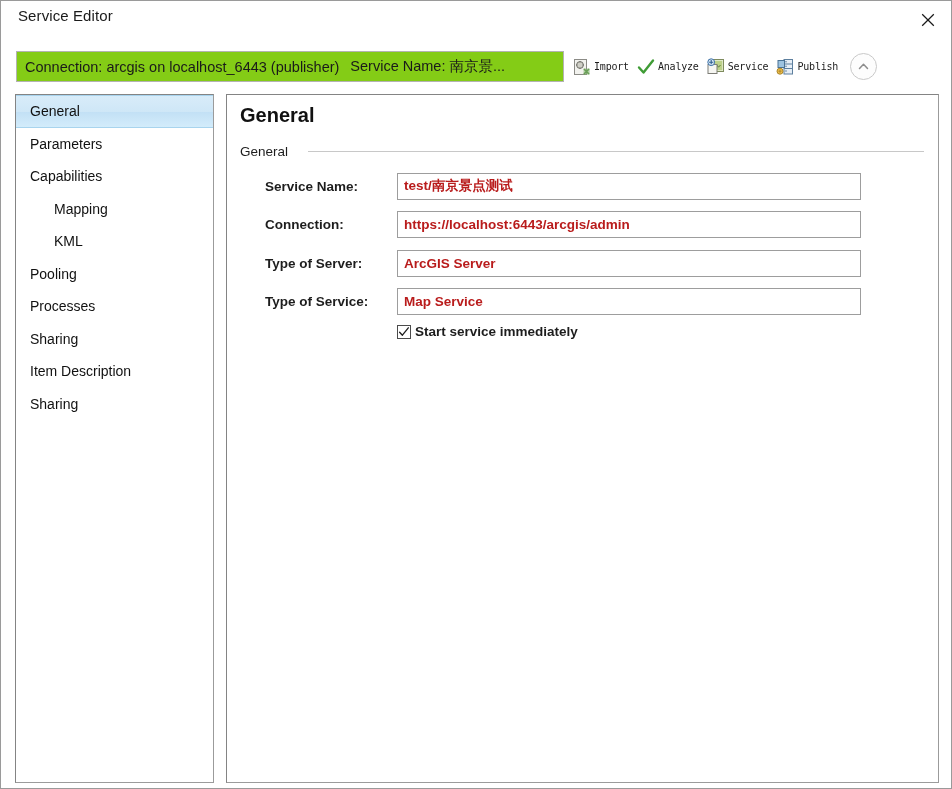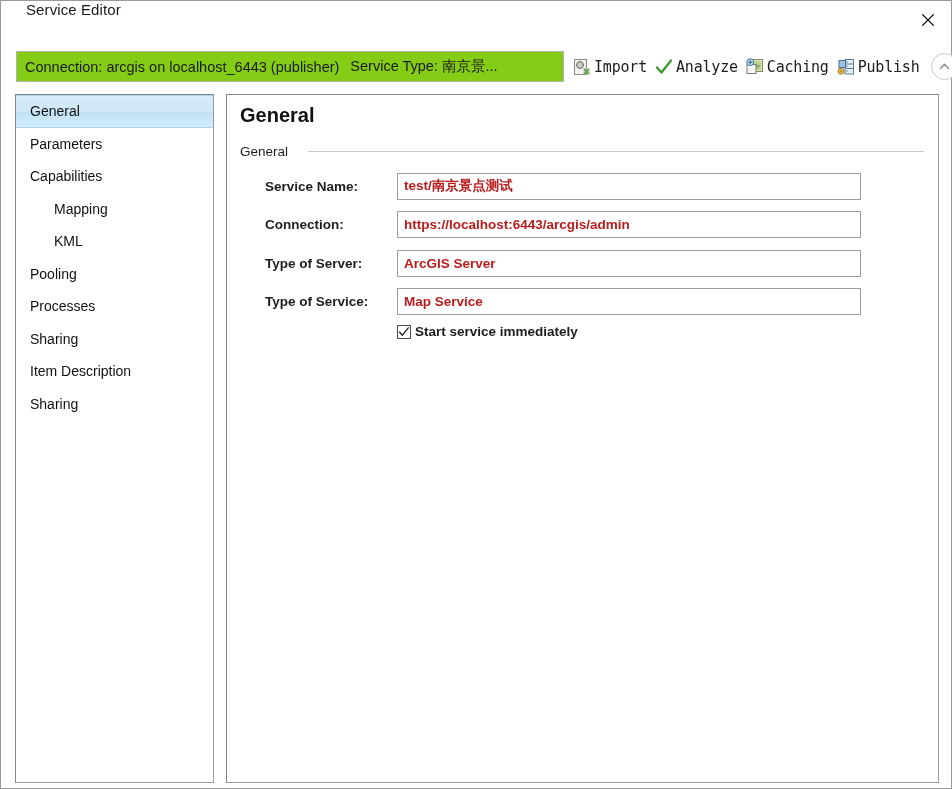--- a/index.html
+++ b/index.html
@@ -27,26 +27,25 @@
     position: absolute;
     left: 0; top: 0;
     width: 950px;
     height: 39px;
     background: #ffffff;
     border-bottom: 1px solid #e3e3e3;
   }
   .titlebar-text {
     position: absolute;
     left: 17px;
-    top: 0;
+    top: 6px;
     font-size: 15px;
     color: #1a1a1a;
     letter-spacing: 0.1px;
     white-space: nowrap;
-    margin-left: 8px;
   }
   .close-btn {
     position: absolute;
     right: 0px;
     top: 0px;
     width: 46px;
     height: 38px;
     display: flex;
     align-items: center;
     justify-content: center;
@@ -97,21 +96,21 @@
   .tb-btn {
     display: flex;
     align-items: center;
     height: 26px;
     padding: 0 6px 0 2px;
     cursor: pointer;
     gap: 3px;
   }
   .tb-btn .tb-label {
     font-family: "DejaVu Sans Mono", "Liberation Mono", monospace;
-    font-size: 15px;
+    font-size: 10px;
     color: #1c1c1c;
     letter-spacing: -0.2px;
     white-space: nowrap;
   }
   .tb-icon { width: 18px; height: 18px; display: block; flex: 0 0 18px; }
 
   .chevron-btn {
     width: 27px;
     height: 27px;
     border-radius: 50%;
@@ -278,21 +277,21 @@
         <path d="M3.2 3.2 L14.8 14.8 M14.8 3.2 L3.2 14.8" stroke="#1a1a1a" stroke-width="1.25" fill="none"></path>
       </svg>
     </div>
   </div>
 
   <div class="toolbar">
 
     <div class="conn-box">
       <span class="conn-text">Connection: arcgis on localhost_6443 (publisher)</span>
       <span class="conn-sep"></span>
-      <span class="conn-text">Service Type: 南京景...</span>
+      <span class="conn-text">Service Name: 南京景...</span>
     </div>
 
     <div class="tb-actions">
 
       <div class="tb-btn">
         <span class="tb-icon">
           <svg width="18" height="18" viewBox="0 0 18 18">
             <rect x="1.5" y="1.5" width="12" height="15" fill="#f2f2ee" stroke="#8b8b86" stroke-width="1"></rect>
             <circle cx="7" cy="7" r="3.4" fill="#cfcfc6" stroke="#6f6f68" stroke-width="1"></circle>
             <path d="M7 3.2 v1.2 M7 9.6 v1.2 M3.2 7 h1.2 M9.6 7 h1.2" stroke="#6f6f68" stroke-width="1"></path>
@@ -316,21 +315,21 @@
         <span class="tb-icon">
           <svg width="18" height="18" viewBox="0 0 18 18">
             <rect x="4" y="1.5" width="12.5" height="12" fill="#e9f0d8" stroke="#7e8b5e" stroke-width="1"></rect>
             <rect x="5.3" y="2.8" width="10" height="9.4" fill="#bcd18a"></rect>
             <path d="M6 10 L9 6 L11.5 9.2 L13.5 7" stroke="#5d7a3a" stroke-width="1" fill="none"></path>
             <rect x="1" y="6.5" width="9" height="9" fill="#f6f6f2" stroke="#7d7d76" stroke-width="1"></rect>
             <circle cx="4.2" cy="4.2" r="3.4" fill="#d8e8f5" stroke="#3a6ea5" stroke-width="1"></circle>
             <path d="M4.2 2.1 v4.2 M2.1 4.2 h4.2" stroke="#2d5c90" stroke-width="1.1"></path>
           </svg>
         </span>
-        <span class="tb-label">Caching</span>
+        <span class="tb-label">Service</span>
       </div>
 
       <div class="tb-btn">
         <span class="tb-icon">
           <svg width="18" height="18" viewBox="0 0 18 18">
             <rect x="8" y="1.5" width="8.5" height="14.5" fill="#e6eef6" stroke="#5d7f9e" stroke-width="1"></rect>
             <path d="M8 6 h8.5 M8 10.5 h8.5" stroke="#5d7f9e" stroke-width="1"></path>
             <circle cx="10" cy="3.8" r="0.8" fill="#5d7f9e"></circle>
             <circle cx="10" cy="8.2" r="0.8" fill="#5d7f9e"></circle>
             <circle cx="10" cy="13" r="0.8" fill="#5d7f9e"></circle>

